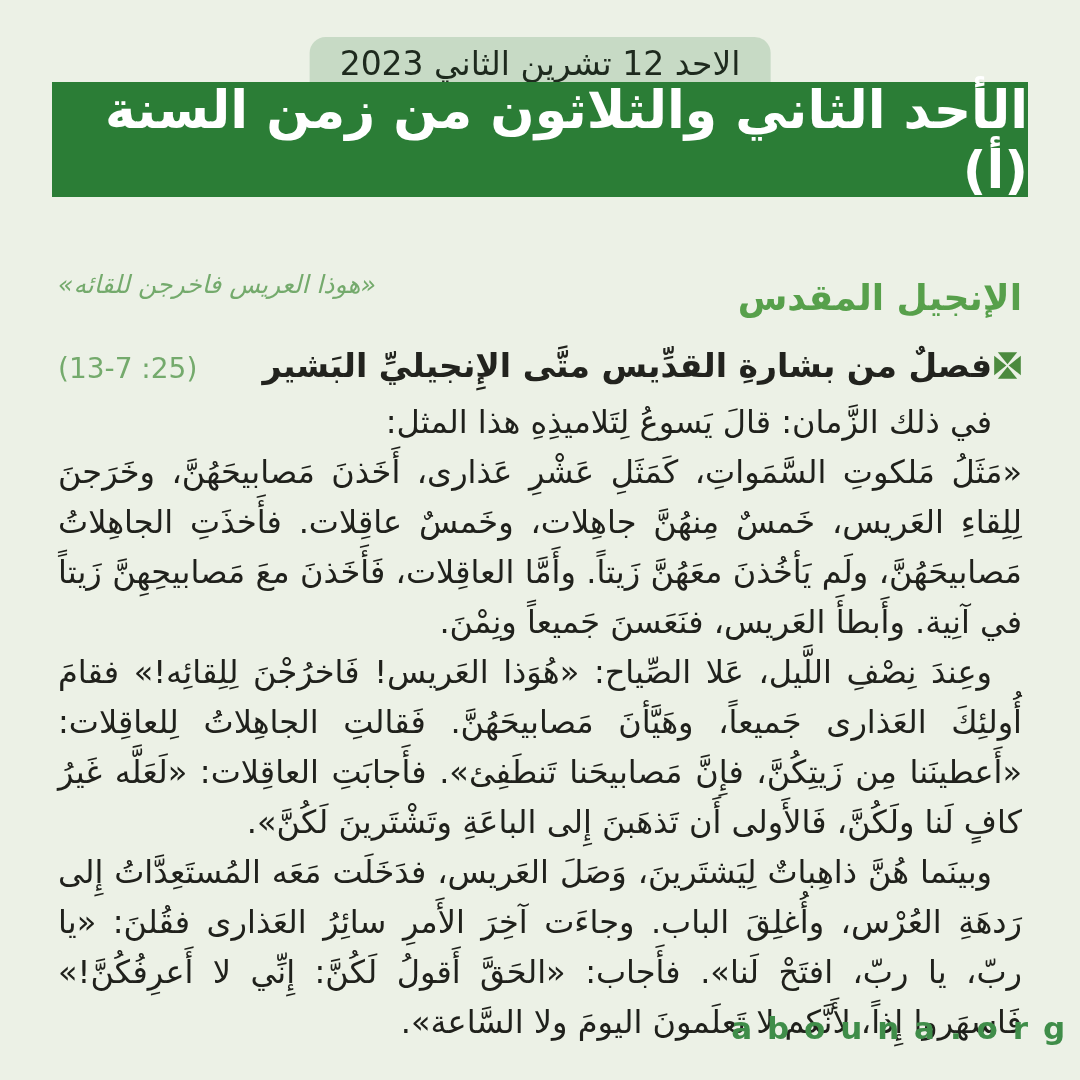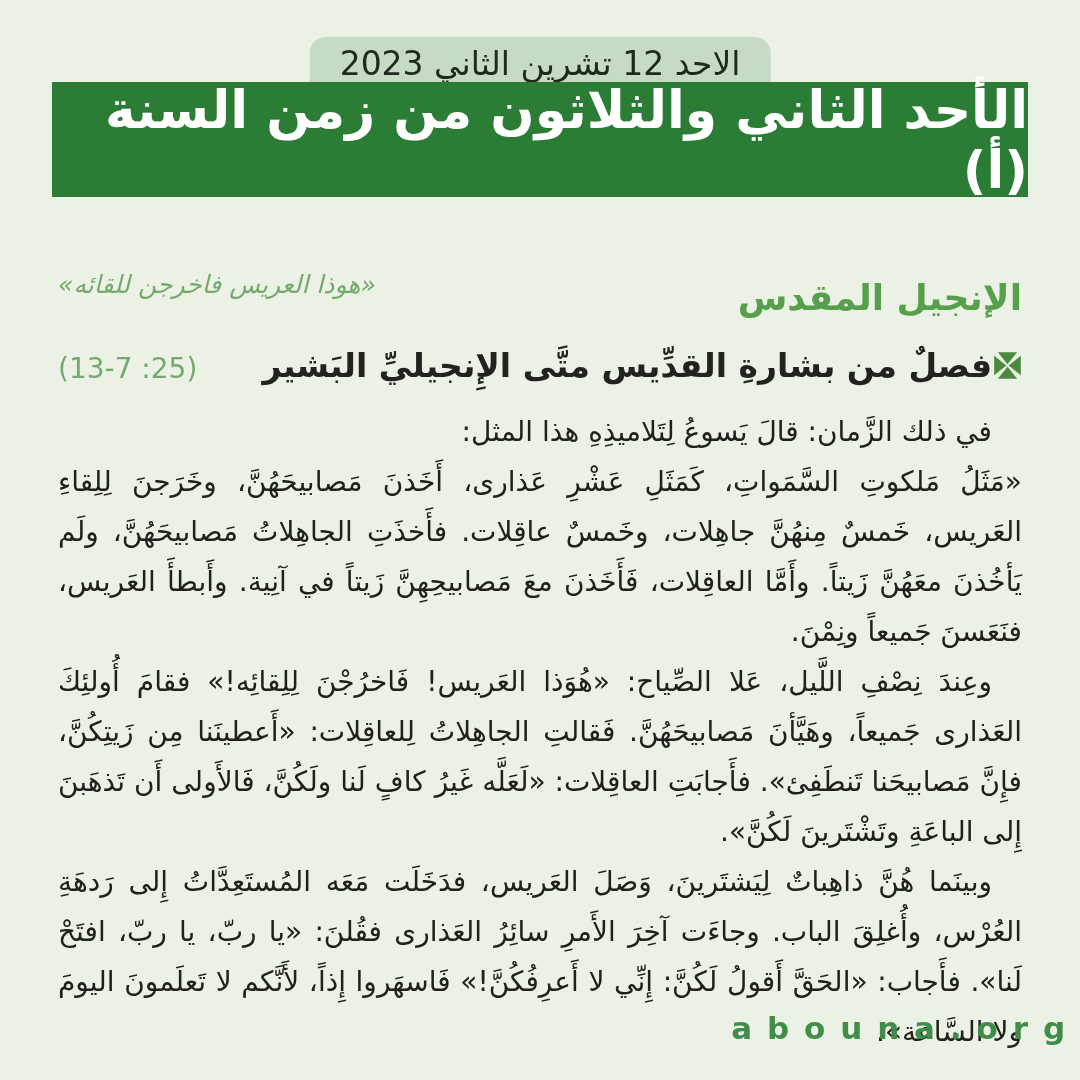--- a/index.html
+++ b/index.html
@@ -86,22 +86,22 @@
   .cross svg { width:100%; height:100%; display:block; }
   .reference {
     font-size:28px;
     color:var(--accent-light,#74aa6c);
     direction:ltr;
     unicode-bidi:isolate;
     align-self:flex-end;
   }
 
   .body-text {
-    margin-top:22px;
-    font-size:28px;
+    margin-top:12px;
+    font-size:32px;
     line-height:50px;
     text-align:justify;
     text-justify:inter-word;
   }
   .body-text p { margin:0; }
   .body-text p.indent { text-indent:30px; }
 
   .footer {
     position:absolute;
     bottom:34px; left:0; right:0;

